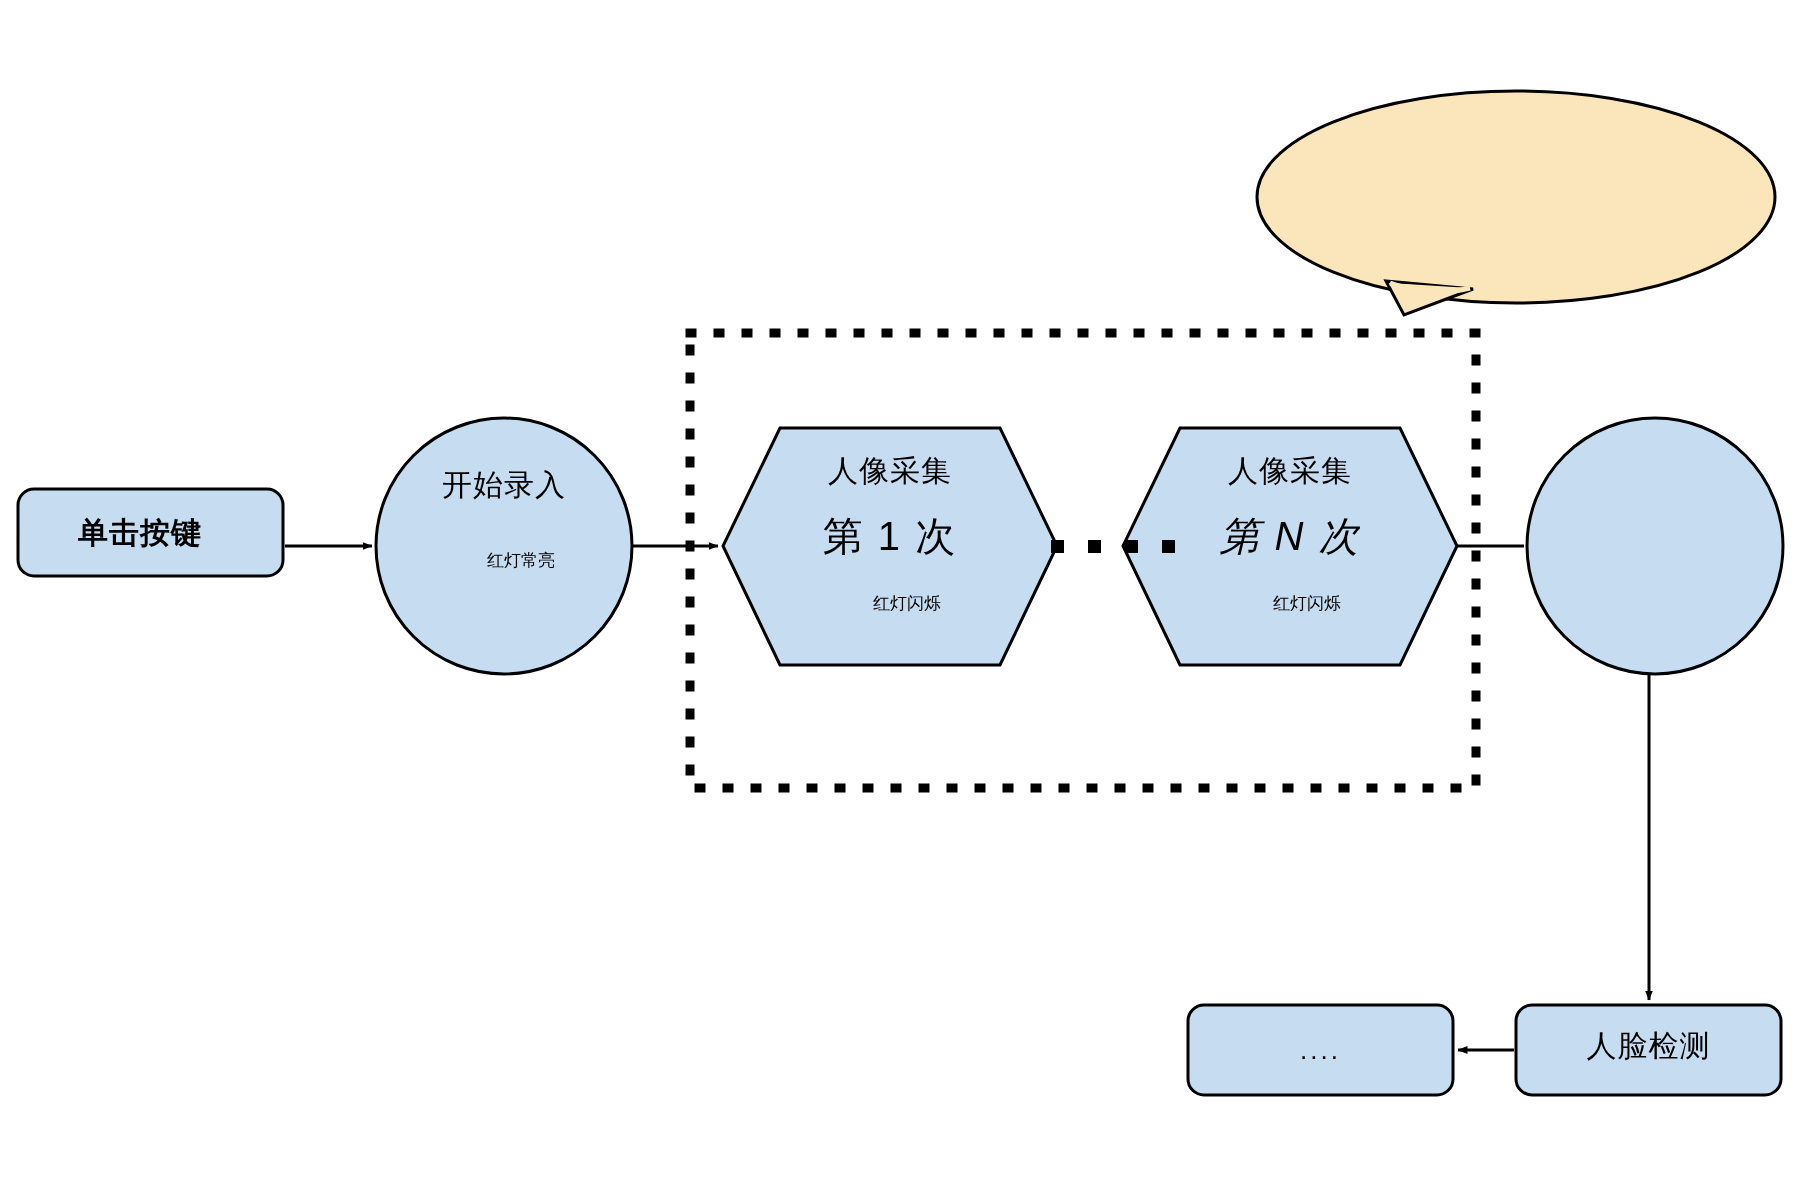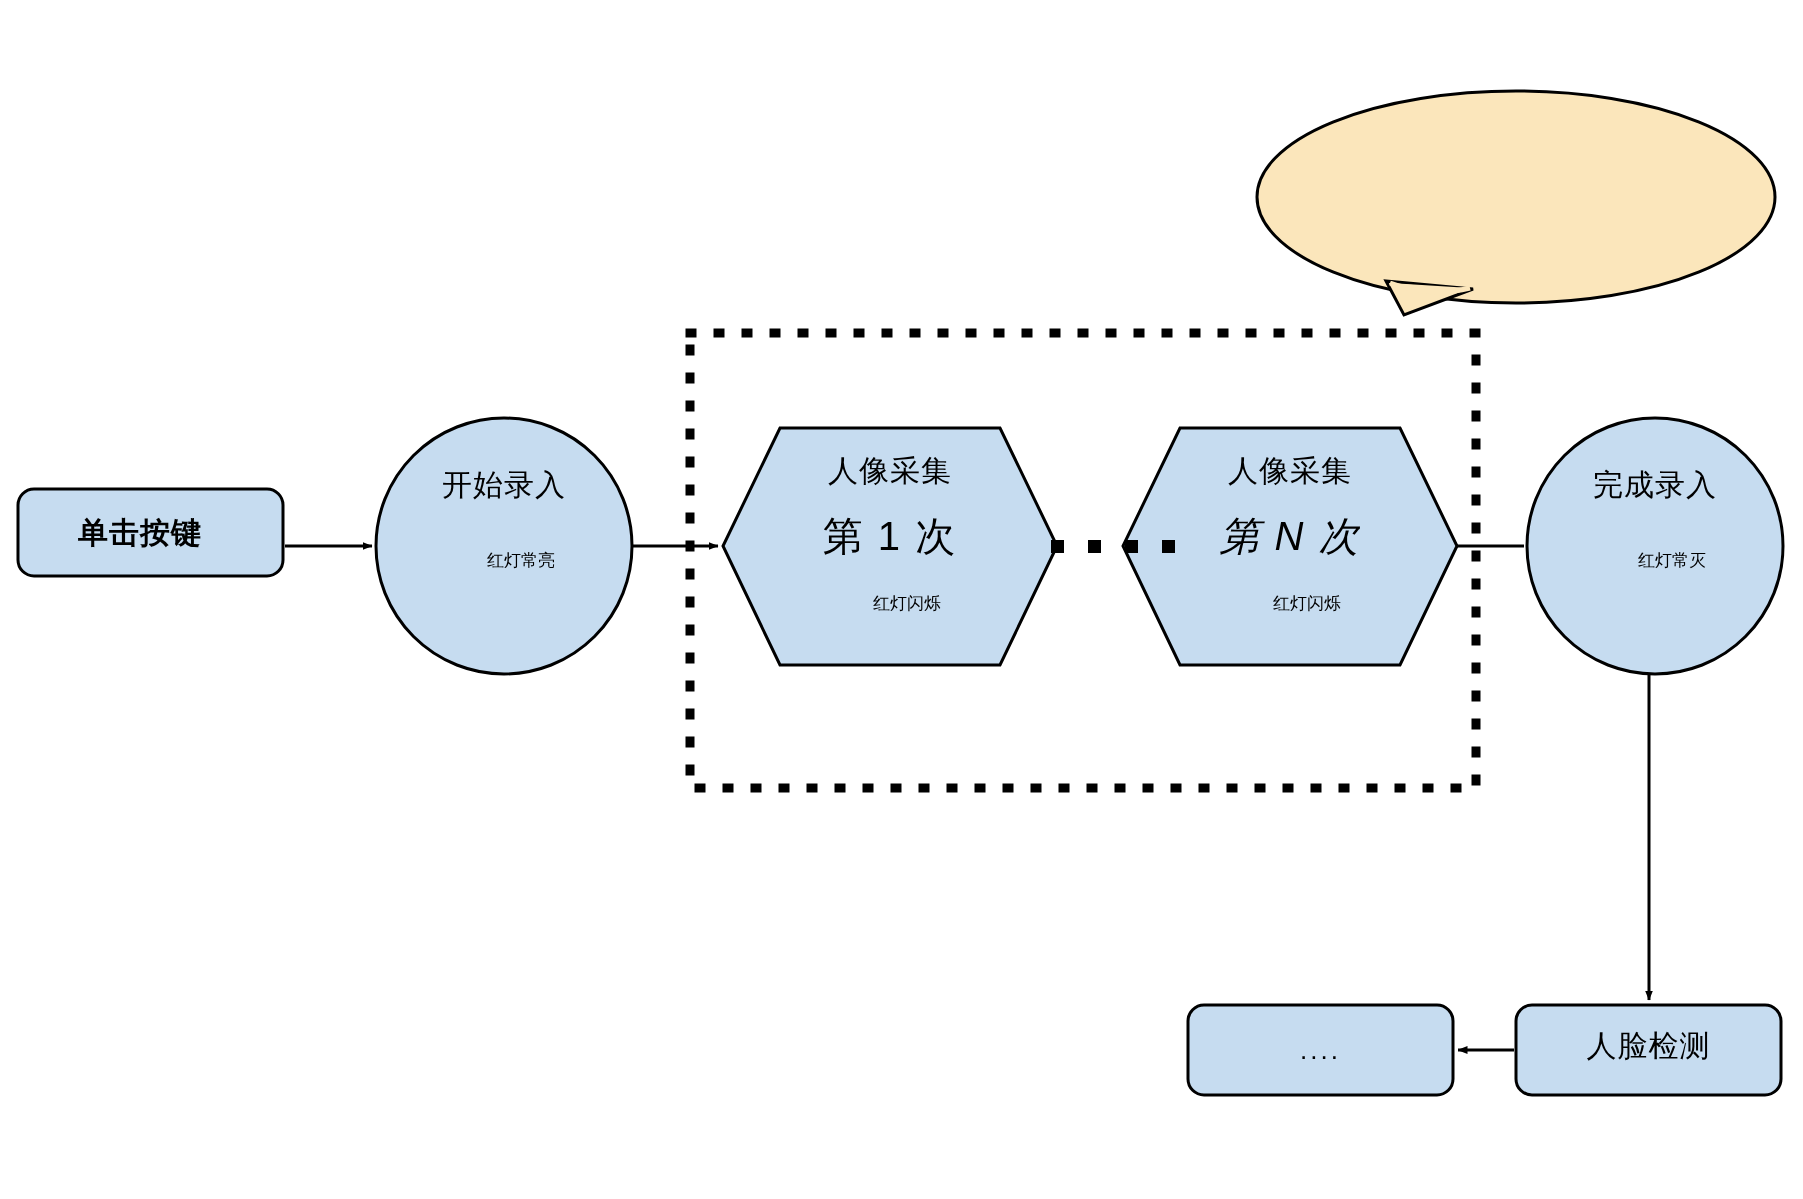--- a/index.html
+++ b/index.html
@@ -128,24 +128,20 @@
     <span class="t-line2" style="margin-top:20px;">第 1 次</span>
     <span class="t-sub" style="margin-top:28px;">红灯闪烁</span>
   </div>
 
   <div class="node-text" style="left:1123px; top:428px; width:334px; height:237px;">
     <span class="t-main" style="margin-top:-26px;">人像采集</span>
     <span class="t-line2" style="margin-top:20px;font-style:italic;">第 N 次</span>
     <span class="t-sub" style="margin-top:28px;">红灯闪烁</span>
   </div>
 
-  <div class="node-text" style="left:1527px; top:418px; width:256px; height:256px;">
-    <span class="t-main" style="margin-top:-54px;">完成录入</span>
-    <span class="t-sub" style="margin-top:46px;">红灯常灭</span>
-  </div>
 
   <div class="node-text" style="left:1516px; top:1005px; width:265px; height:82px;">
     <span class="t-main">人脸检测</span>
   </div>
 
   <div class="node-text" style="left:1188px; top:1005px; width:265px; height:90px;">
     <span class="dots-text">....</span>
   </div>
 
 

